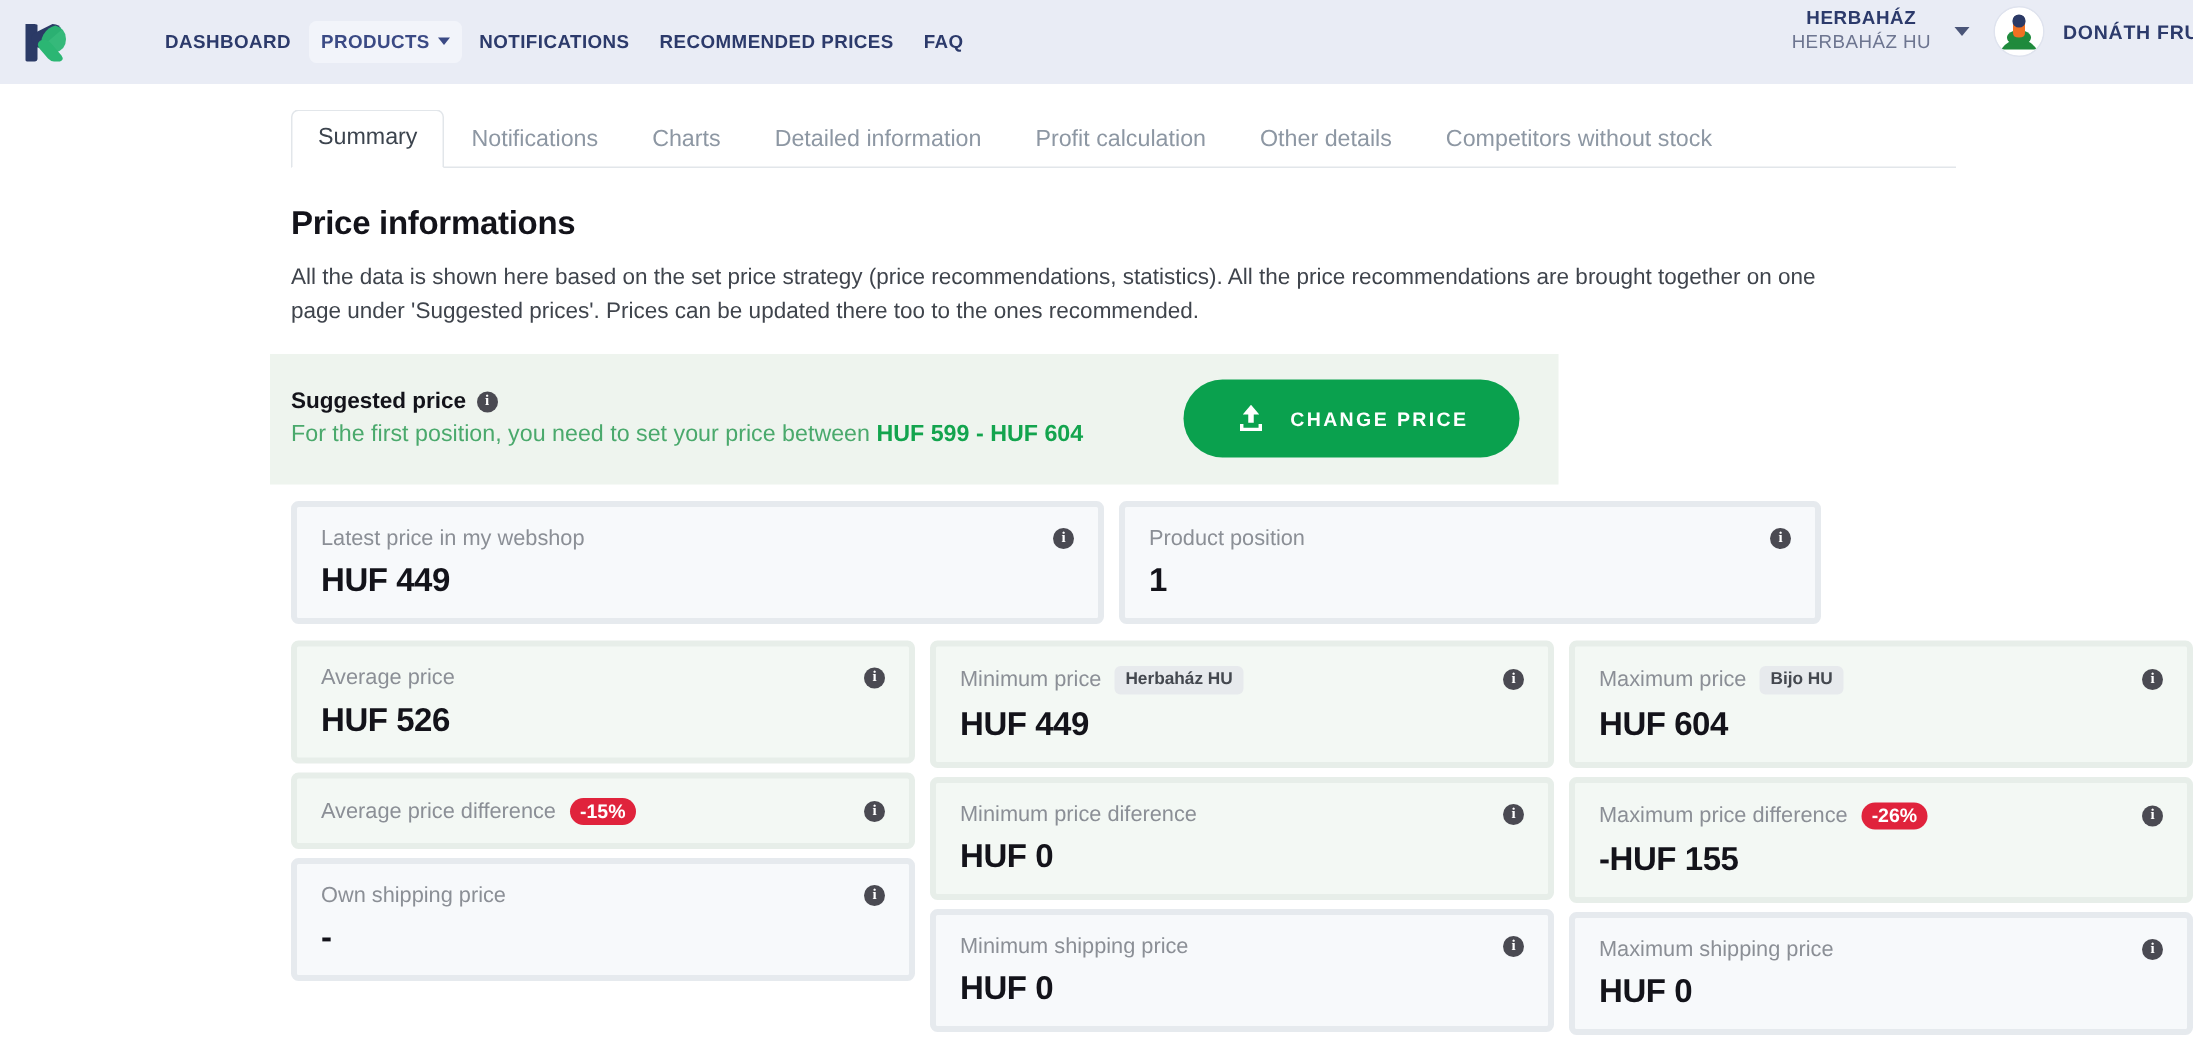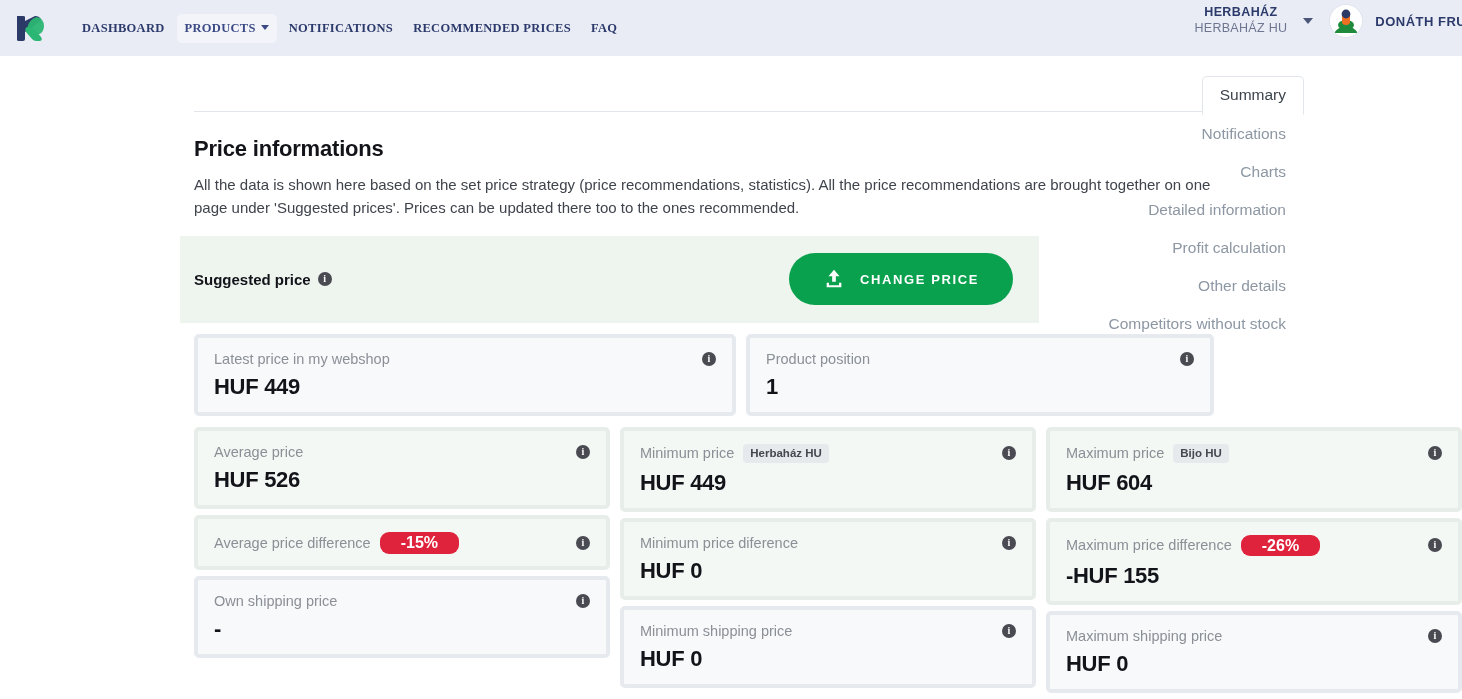--- a/index.html
+++ b/index.html
@@ -26,23 +26,22 @@
   .logo-wrap {
     width: 48px;
     margin-left: 6px;
     display: flex;
     align-items: center;
     justify-content: center;
   }
   .nav-links {
     display: flex;
     align-items: center;
-    margin-left: 20px;
+    margin-left: 48px;
     gap: 4px;
-    font-family: Liberation Serif, serif;
   }
   .nav-link {
     font-size: 12.5px;
     font-weight: bold;
     letter-spacing: 0.3px;
     color: #2c3a6b;
     padding: 7px 8px;
     border-radius: 5px;
     white-space: nowrap;
     text-decoration: none;
@@ -120,21 +119,20 @@
   .page {
     padding-left: 194px;
   }
   .tabs {
     display: flex;
     align-items: flex-end;
     border-bottom: 1px solid #e2e6ea;
     width: 1110px;
     margin-top: 19px;
     height: 36px;
-    flex-direction: column;
   }
   .tab {
     font-size: 15.5px;
     color: #8d97a3;
     padding: 9px 17px 10px 17px;
     cursor: pointer;
     white-space: nowrap;
     border: 1px solid transparent;
     border-bottom: none;
     position: relative;
@@ -276,22 +274,22 @@
     font-size: 11.5px;
     font-weight: bold;
     border-radius: 4px;
     padding: 3px 7px;
     line-height: 1.1;
   }
   .chip.red {
     background: #e0233c;
     color: #ffffff;
     border-radius: 9px;
-    padding: 2px 21px;
-    font-size: 16px;
+    padding: 2px 7px;
+    font-size: 13px;
     text-align: center;
   }
 
   .w-top-a { width: 542px; }
   .w-top-b { width: 468px; }
   .w-third { width: 420px; }
 
   h2.sub-title {
     font-size: 20px;
     font-weight: bold;
@@ -355,20 +353,23 @@
 
   <h2 class="section-title">Price informations</h2>
   <p class="section-desc">All the data is shown here based on the set price strategy (price recommendations, statistics). All the price recommendations are brought together on one page under 'Suggested prices'. Prices can be updated there too to the ones recommended.</p>
 
   <div class="suggest-panel">
     <div class="suggest-text">
       <div class="suggest-head">
         <span>Suggested price</span>
         <span class="info-dot">i</span>
       </div>
+      <div class="suggest-green">
+        <span>For the first position, you need to set your price between </span><b>HUF 599 - HUF 604</b>
+      </div>
     </div>
     <button class="btn-change">
       <svg width="22" height="22" viewBox="0 0 24 24">
         <path d="M12 2 L18 9 L14 9 L14 15 L10 15 L10 9 L6 9 Z" fill="#ffffff"></path>
         <path d="M4 16 L4 21 L20 21 L20 16 L17.5 16 L17.5 18.8 L6.5 18.8 L6.5 16 Z" fill="#ffffff"></path>
       </svg>
       <span>CHANGE PRICE</span>
     </button>
   </div>
 

